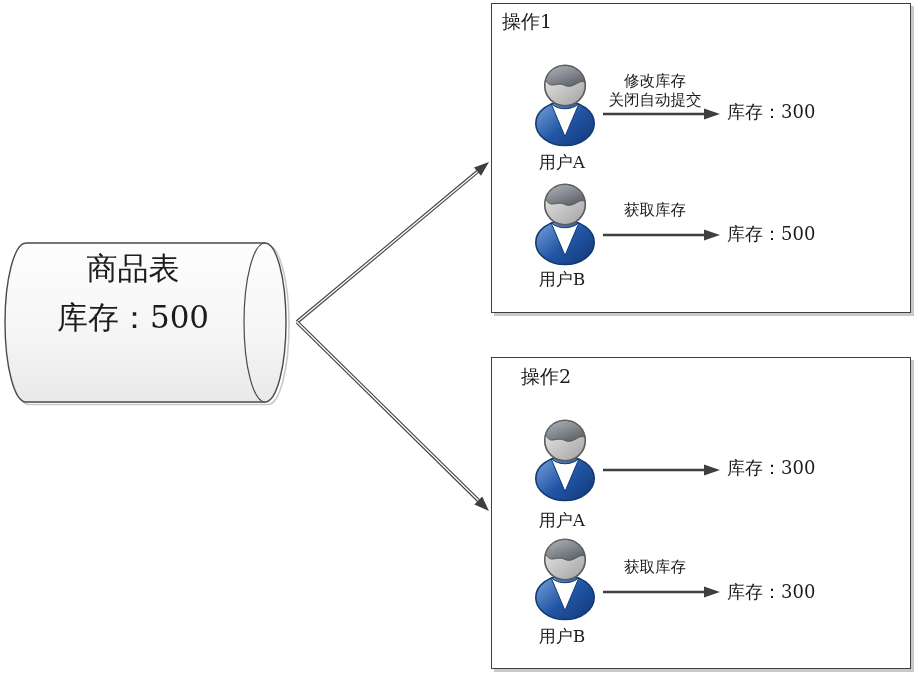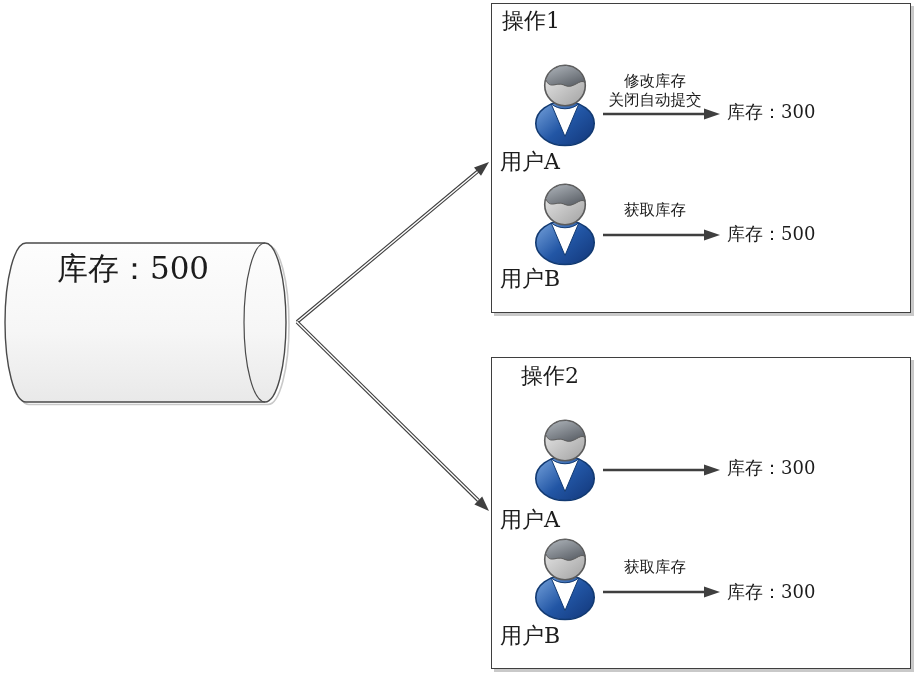--- a/index.html
+++ b/index.html
@@ -13,24 +13,24 @@
     background:#ffffff;border:1.4px solid #3f3f3f;
     box-shadow:3px 3px 0 #c9c9c9;z-index:1;
   }
   .op-box.box1{top:3px;height:310px;}
   .op-box.box2{top:357px;height:312px;}
   .txt{position:absolute;z-index:3;white-space:nowrap;}
   .db-text{
     left:30px;top:244px;width:206px;text-align:center;
     font-size:31px;line-height:48.5px;
   }
-  .op-title{font-size:22px;line-height:22px;left:502px;}
+  .op-title{font-size:19px;line-height:22px;left:502px;}
   .op-title.t1{top:10px;}
   .op-title.t2{top:365px;margin-left:19px;}
-  .user-label{font-size:22px;line-height:24px;width:124px;text-align:left;left:500px;}
+  .user-label{font-size:17px;line-height:24px;width:124px;text-align:center;left:500px;}
   .ul-1a{top:150px;} .ul-1b{top:267px;} .ul-2a{top:508px;} .ul-2b{top:624px;}
   .action-label{font-size:15.5px;line-height:18.5px;width:184px;text-align:center;left:563px;}
   .al-1a{top:72px;} .al-1b{top:201px;} .al-2a{top:438px;} .al-2b{top:558px;}
   .result-label{font-size:18px;line-height:26px;left:727px;}
   .rl-1a{top:99px;} .rl-1b{top:221px;} .rl-2a{top:455px;} .rl-2b{top:579px;}
   .shaft-outer{stroke:#3f3f3f;stroke-width:3.6;fill:none;}
   .shaft-inner{stroke:#ffffff;stroke-width:1.4;fill:none;}
   .small-shaft{stroke:#3f3f3f;stroke-width:2.4;fill:none;}
   .arrow-fill{fill:#3f3f3f;stroke:none;}
   .cyl-main{fill:url(#gCyl);stroke:#4a4a4a;stroke-width:1.4;}
@@ -116,20 +116,21 @@
     </g>
     <g>
       <use href="#person" x="534" y="418" width="62" height="84"></use>
     </g>
     <g>
       <use href="#person" x="534" y="537" width="62" height="84"></use>
     </g>
   </svg>
 
   <div class="txt db-text">
+    <div>商品表</div>
     <div>库存：500</div>
   </div>
 
   <div class="txt op-title t1">操作1</div>
   <div class="txt user-label ul-1a">用户A</div>
   <div class="txt action-label al-1a">
     <div>修改库存</div>
     <div>关闭自动提交</div>
   </div>
   <div class="txt result-label rl-1a">库存：300</div>

